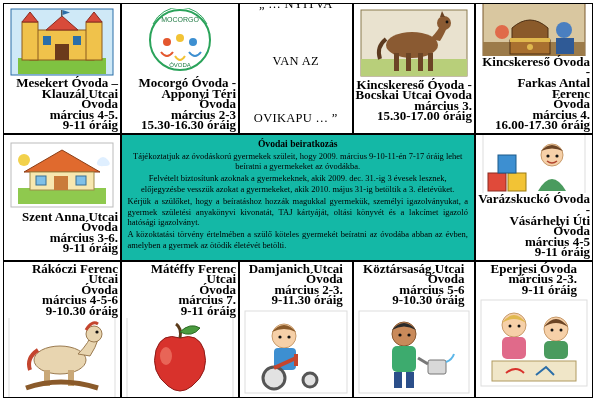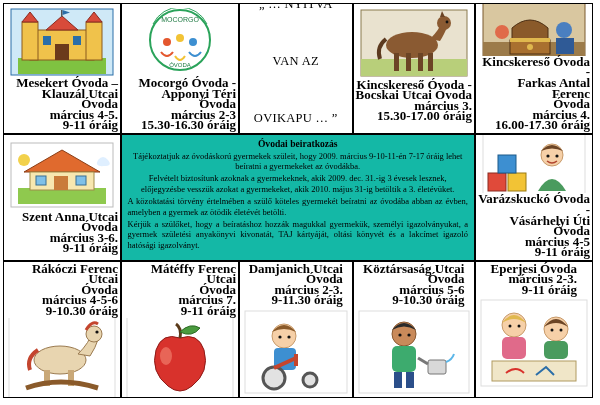--- a/index.html
+++ b/index.html
@@ -217,22 +217,22 @@
       <span class="d">Szent Anna Utcai Óvoda</span>
       <span class="d">március 3-6.</span>
       <span class="d">9-11 óráig</span>
     </div>
   </div>
 
   <div class="bigcell">
     <h3>Óvodai beiratkozás</h3>
     <p class="c">Tájékoztatjuk az óvodáskorú gyermekek szüleit, hogy 2009. március 9-10-11-én 7-17 óráig lehet beíratni a gyermekeket az óvodákba.</p>
     <p class="c">Felvételt biztosítunk azoknak a gyermekeknek, akik 2009. dec. 31.-ig 3 évesek lesznek, előjegyzésbe vesszük azokat a gyermekeket, akik 2010. május 31-ig betöltik a 3. életévüket.</p>
+    <p>Kérjük a szülőket, hogy a beíratáshoz hozzák magukkal gyermekük, személyi igazolványukat, a gyermek születési anyakönyvi kivonatát, TAJ kártyáját, oltási könyvét és a lakcímet igazoló hatósági igazolványt.</p>
     <p>A közoktatási törvény értelmében a szülő köteles gyermekét beíratni az óvodába abban az évben, amelyben a gyermek az ötödik életévét betölti.</p>
-    <p>Kérjük a szülőket, hogy a beíratáshoz hozzák magukkal gyermekük, személyi igazolványukat, a gyermek születési anyakönyvi kivonatát, TAJ kártyáját, oltási könyvét és a lakcímet igazoló hatósági igazolványt.</p>
   </div>
 
   <div class="cell">
     <div class="art" style="height:68px;padding-top:3px;">
       <svg width="104" height="64" viewBox="0 0 104 64">
         <rect x="1" y="1" width="102" height="62" fill="#ffffff" stroke="#ddd"></rect>
         <rect x="6" y="40" width="18" height="18" fill="#e04a3a" stroke="#8a2a20"></rect>
         <rect x="26" y="40" width="18" height="18" fill="#f2c335" stroke="#9a7a12"></rect>
         <rect x="16" y="22" width="18" height="18" fill="#3d8fd1" stroke="#1d5a8a"></rect>
         <circle cx="70" cy="22" r="11" fill="#f6d0a8" stroke="#c79a6a"></circle>

